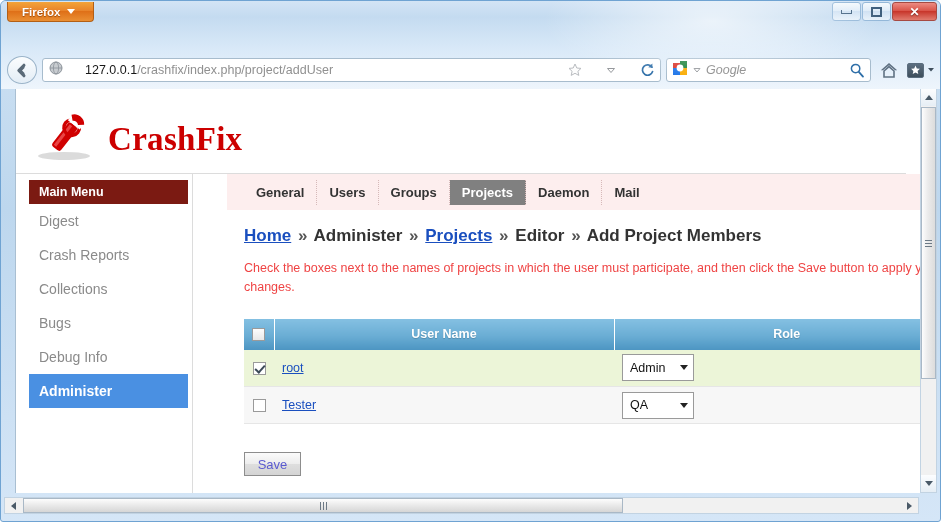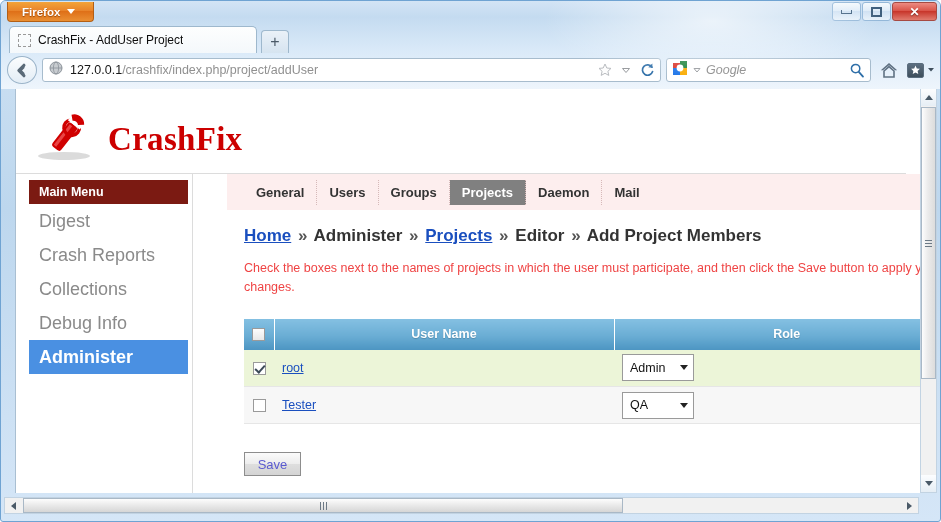--- a/index.html
+++ b/index.html
@@ -105,21 +105,21 @@
     width: 30px; height: 28px; border-radius: 50%;
     background: linear-gradient(to bottom, #fbfdfe 0%, #e3edf6 100%);
     border: 1px solid #9bb4c9;
     display: flex; align-items: center; justify-content: center;
     cursor: default; flex: 0 0 auto;
   }
   #backbtn svg { display: block; }
   #urlbar {
     flex: 1 1 auto; height: 24px;
     background: #fff; border: 1px solid #a7bccd; border-radius: 3px;
-    display: flex; align-items: center; padding: 0 4px 0 6px; gap: 7px;
+    display: flex; align-items: center; padding: 0 4px 0 6px; gap: 22px;
     min-width: 0;
   }
   #url-globe { flex: 0 0 auto; }
   #url-text {
     flex: 1 1 auto; font-size: 12.5px; color: #909090;
     white-space: nowrap; overflow: hidden; min-width: 0;
   }
   #url-text b { color: #171717; font-weight: normal; }
   .urlicon { flex: 0 0 auto; display: flex; align-items: center; cursor: default; }
   #searchbar {
@@ -169,21 +169,21 @@
   #sidebar { width: 177px; flex: 0 0 177px; background: #fff; border-right: 1px solid #dcdcdc; padding-top: 6px; }
   #menu-header {
     margin: 0 4px 0 13px; height: 24px;
     background: #7b1a12; color: #fff;
     display: flex; align-items: center; padding-left: 10px;
     font-size: 12.5px; font-weight: bold;
   }
   .menu-item {
     margin: 0 4px 0 13px; height: 34px;
     display: flex; align-items: center; padding-left: 10px;
-    font-size: 18px; color: #8a8a8a; font-weight: normal; cursor: default;
+    font-size: 14px; color: #8a8a8a; font-weight: normal; cursor: default;
   }
   .menu-item.active { background: #4a90e2; color: #fff; font-weight: bold; }
 
   
   #content { flex: 1 1 auto; padding: 0 0 0 0; }
   #tabs-row {
     background: #fdeeee; height: 36px;
     display: flex; align-items: center; padding-left: 17px; gap: 0;
   }
   .navtab {
@@ -322,29 +322,20 @@
         <span class="box-min"></span>
       </div>
       <div class="winbtn">
         <span class="box-max"></span>
       </div>
       <div class="winbtn close">
         <span class="gl">✕</span>
       </div>
     </div>
 
-    <div id="tabstrip">
-      <div id="tab1">
-        <span id="tab-favicon"></span>
-        <span id="tab-title">CrashFix - AddUser Project</span>
-      </div>
-      <div id="newtab">
-        <span>+</span>
-      </div>
-    </div>
 
     <div id="navbar">
       <div id="backbtn">
         <svg width="17" height="17" viewBox="0 0 17 17">
           <path d="M10.5 3 L4.5 8.5 L10.5 14 L10.5 11 L8 8.5 L10.5 6 Z" fill="#5a6a78"></path>
           <path d="M10 3.2 L4.8 8.5 L10 13.8" stroke="#5a6a78" stroke-width="3" fill="none" stroke-linecap="round" stroke-linejoin="round"></path>
         </svg>
       </div>
 
       <div id="urlbar">
@@ -448,20 +439,23 @@
         <div id="sidebar">
           <div id="menu-header">Main Menu</div>
           <div class="menu-item">
             <span>Digest</span>
           </div>
           <div class="menu-item">
             <span>Crash Reports</span>
           </div>
           <div class="menu-item">
             <span>Collections</span>
+          </div>
+          <div class="menu-item">
+            <span>Bugs</span>
           </div>
           <div class="menu-item">
             <span>Debug Info</span>
           </div>
           <div class="menu-item active">
             <span>Administer</span>
           </div>
         </div>
 
         <div id="content">

